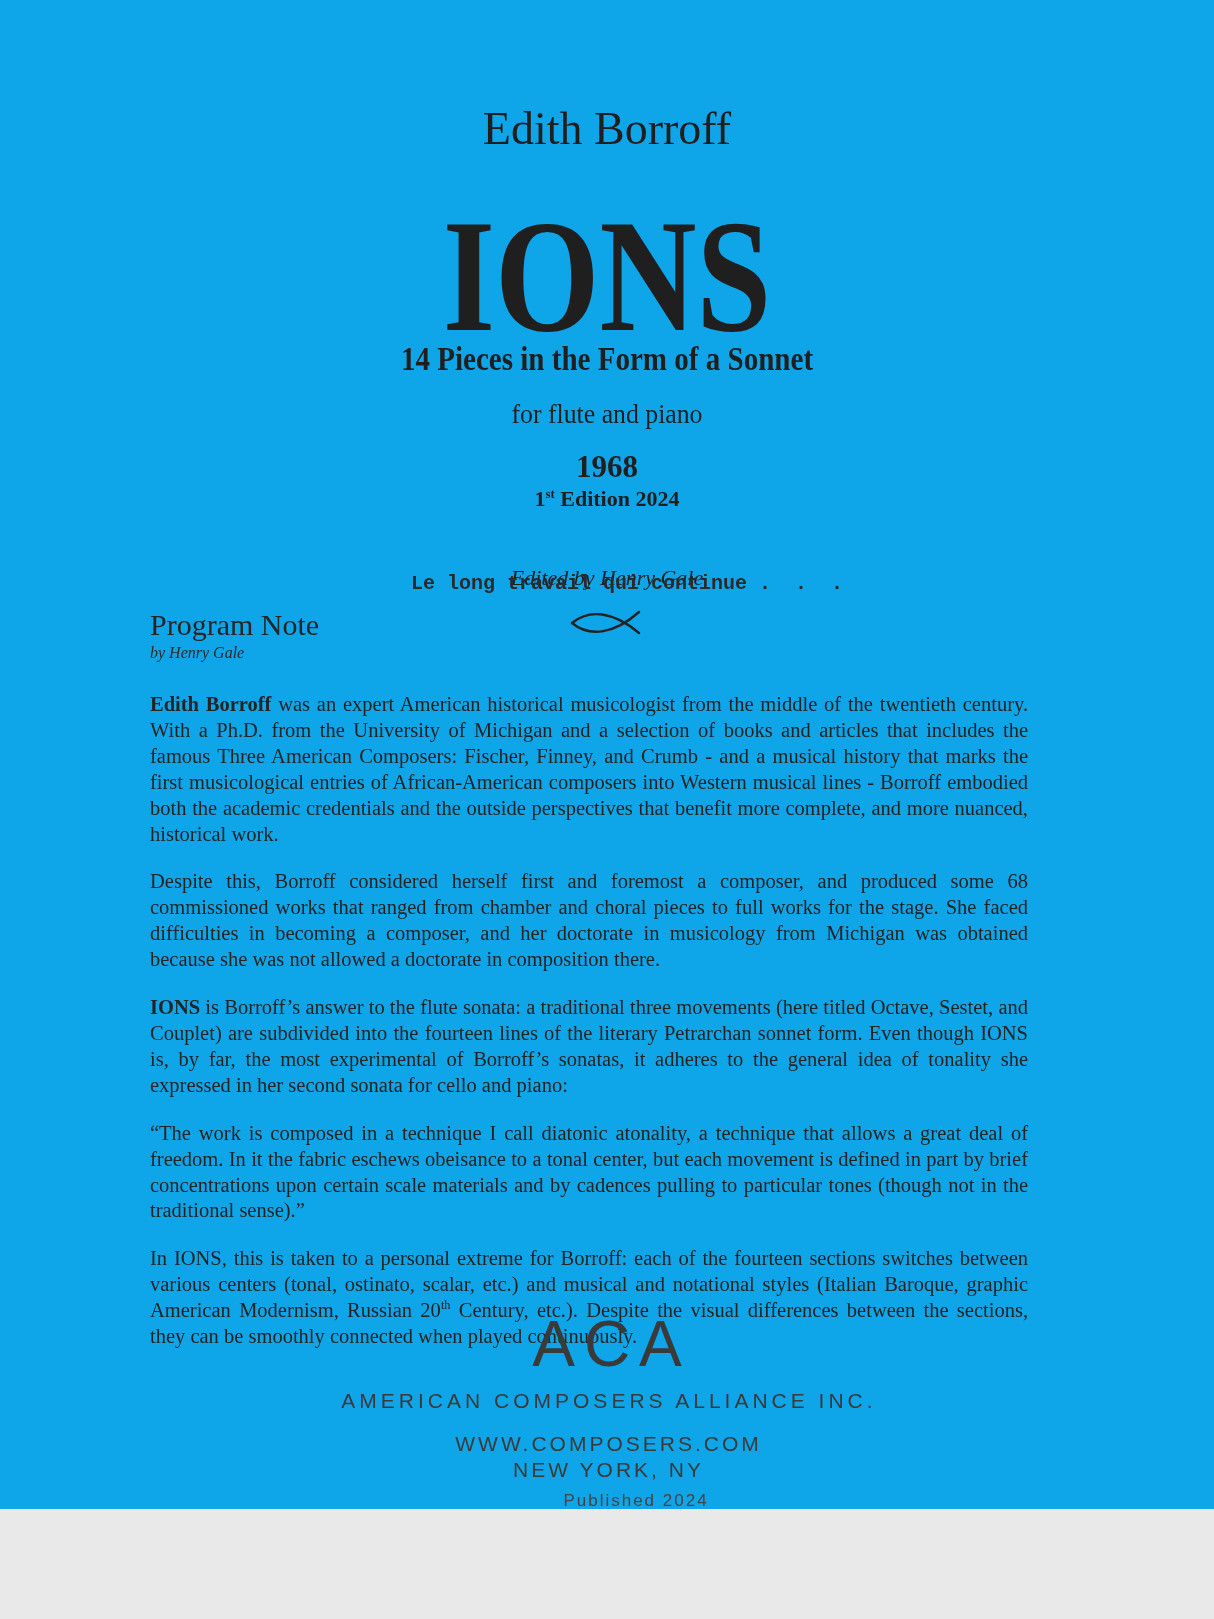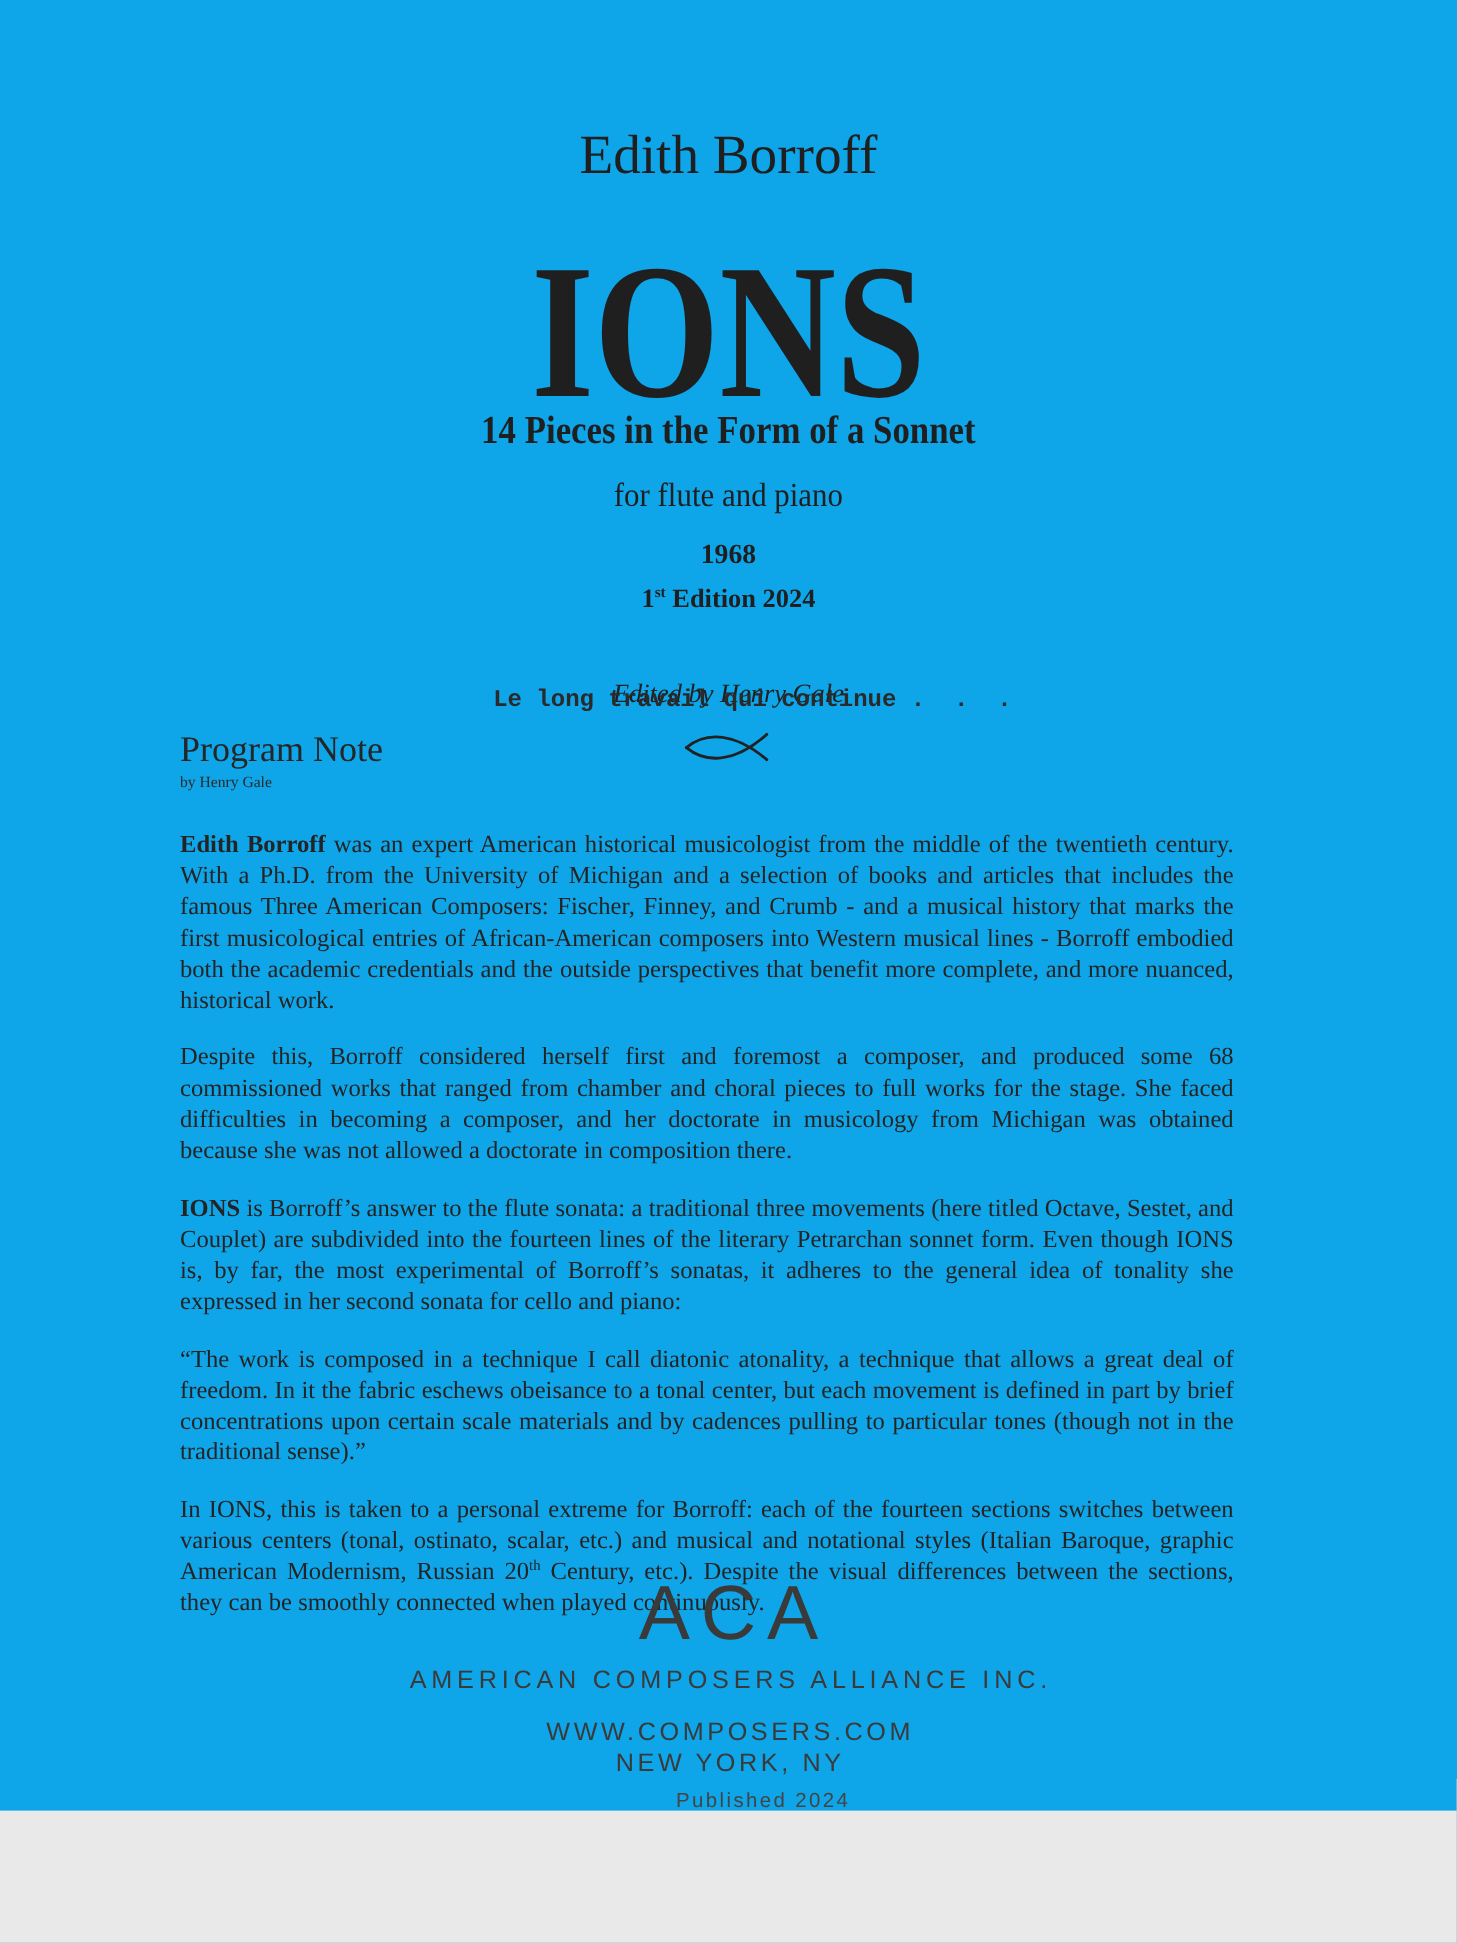--- a/index.html
+++ b/index.html
@@ -13,33 +13,33 @@
     overflow:hidden;
   }
   .centered{position:absolute;left:0;width:100%;text-align:center;}
   .composer{top:102px;font-size:46px;letter-spacing:0px;}
   .work-title{
     top:196px;font-size:160px;font-weight:bold;line-height:1;
     transform:scaleX(0.84);transform-origin:center;
   }
   .work-subtitle{top:341px;font-size:33px;font-weight:bold;transform:scaleX(0.88);transform-origin:center;}
   .instrumentation{top:398px;font-size:28px;transform:scaleX(0.92);transform-origin:center;}
-  .year{top:449px;font-size:23px;font-weight:bold;}
+  .year{top:449px;font-size:31px;font-weight:bold;}
   .edition{top:486px;font-size:22px;font-weight:bold;}
   .edition sup{font-size:58%;line-height:0;}
   .edited-by{top:521px;font-size:22px;font-style:italic;margin-top:44px;}
   .epigraph{
     top:572px;font-size:20px;font-weight:bold;
     font-family:"Liberation Mono","DejaVu Sans Mono",monospace;
     white-space:pre;color:#2a2a2a;padding-left:20px;
   }
   .fish{position:absolute;top:605px;left:50%;margin-left:-38px;}
   .pn-head{position:absolute;left:150px;top:608px;}
   .pn-title{font-size:30px;font-weight:normal;line-height:1.1;color:#262626;}
-  .pn-byline{font-size:13px;margin-top:3px;color:#2a2a2a;}
+  .pn-byline{font-size:16px;font-style:italic;margin-top:3px;color:#2a2a2a;}
   .pn-body{
     position:absolute;left:150px;top:692px;width:878px;
     font-size:20.5px;line-height:25.9px;text-align:justify;color:#242424;
   }
   .pn-body p{margin:0 0 22px 0;}
   .pn-body sup{font-size:60%;line-height:0;vertical-align:super;}
   .seg-b{font-weight:bold;}
   .seg-i{}
   .footer-logo{
     top:1312px;font-size:64px;line-height:1;

